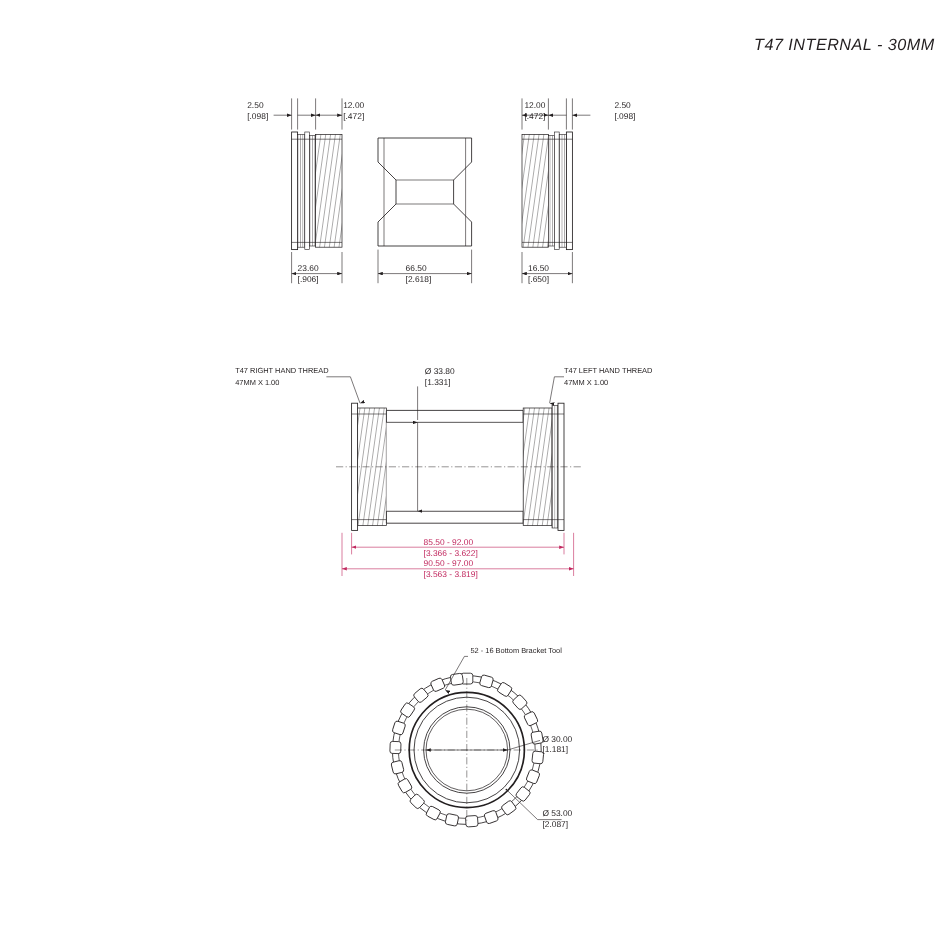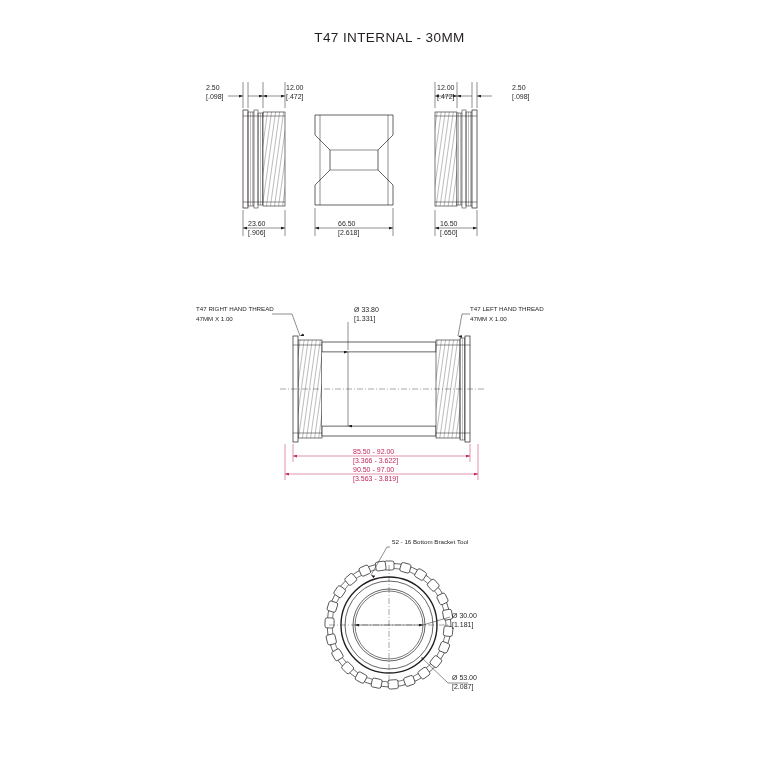--- a/index.html
+++ b/index.html
@@ -19,24 +19,25 @@
     position: absolute;
     left: 0; top: 0;
     width: 779px;
     height: 779px;
   }
   .title {
     position: absolute;
     top: 30px;
     left: 0;
     width: 779px;
-    text-align: center;
+    text-align: right;
     font-size: 13.5px;
     letter-spacing: 0.4px;
     color: #231f20;
+    font-style: italic;
   }
   svg.draw {
     position: absolute;
     left: 0;
     top: 0;
   }
   text {
     font-family: "Liberation Sans", sans-serif;
     fill: #231f20;
   }

